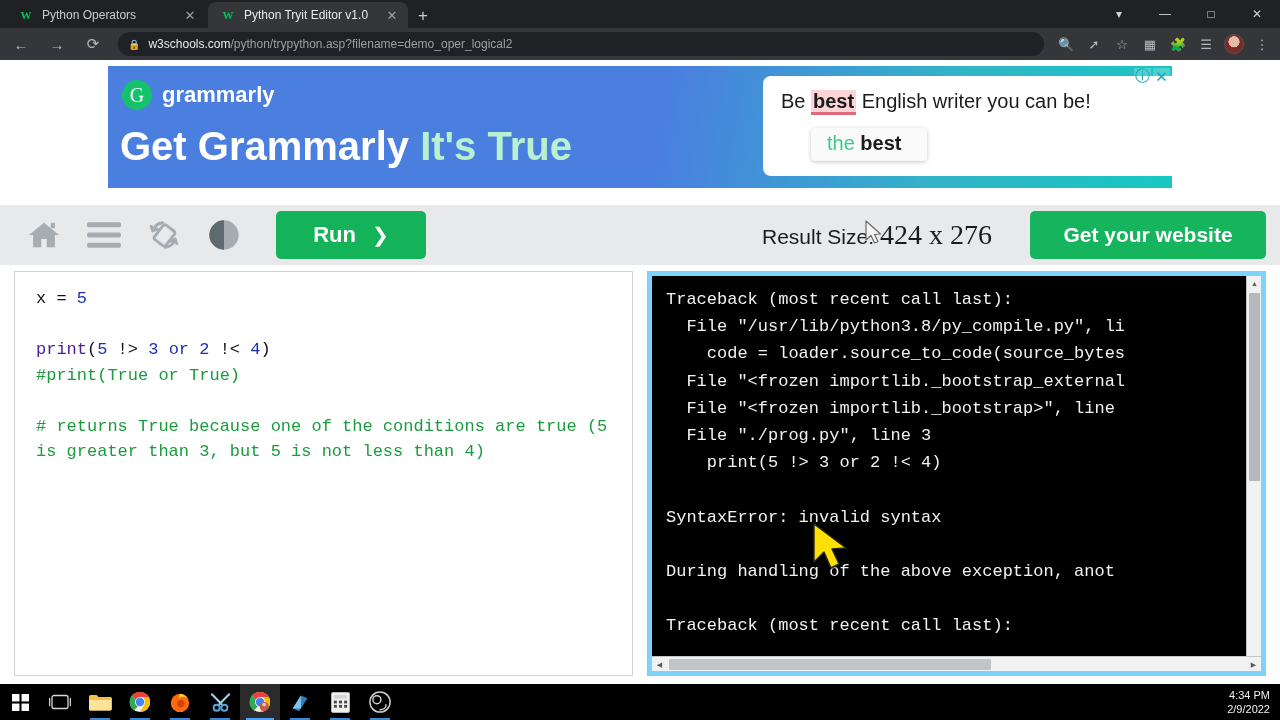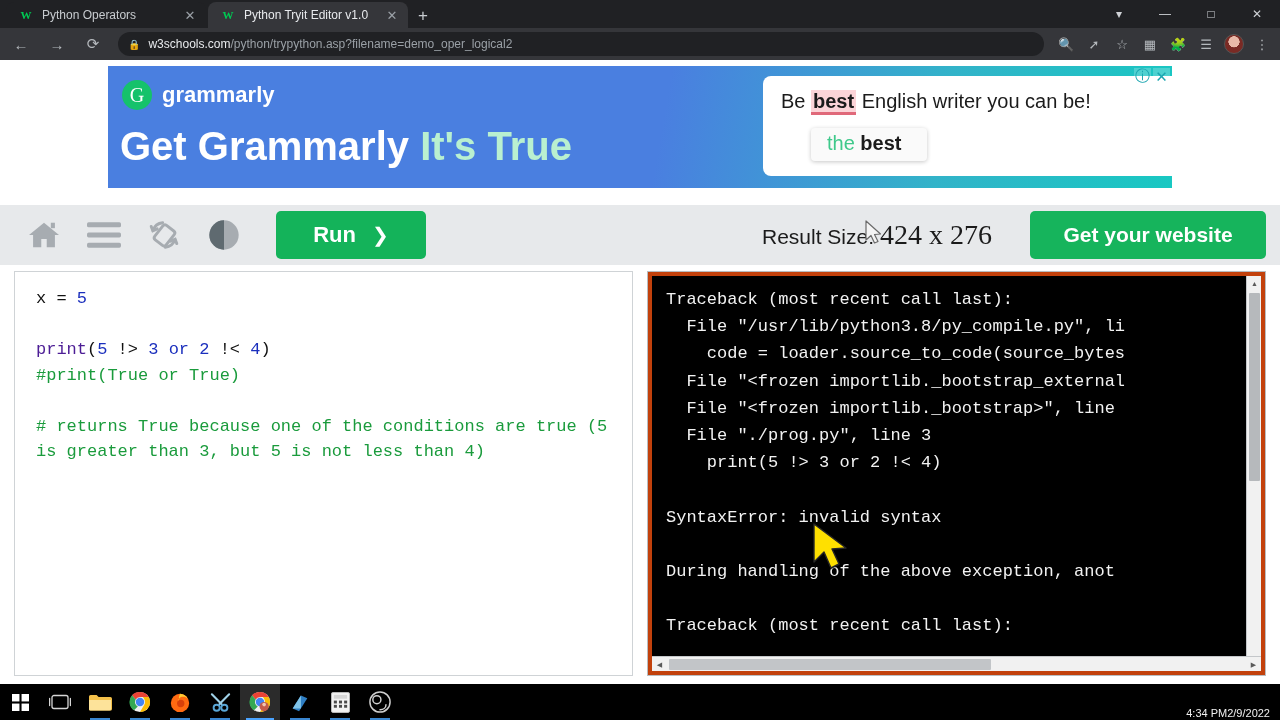--- a/index.html
+++ b/index.html
@@ -189,21 +189,21 @@
   }
   .k-fn  { color: #4c1d95; }
   .k-num { color: #1b2fbd; }
   .k-op  { color: #1b2fbd; }
   .k-com { color: #1a9b3c; }
 
   
   .term-outer {
     position: absolute; left: 647px; top: 211px;
     width: 619px; height: 405px;
-    background: #c2410c; border: 1px solid #b9bdc1;
+    background: #7dd3fc; border: 1px solid #b9bdc1;
     padding: 4px;
   }
   .term {
     position: relative; width: 100%; height: 100%;
     background: #000; overflow: hidden;
   }
   .term-text {
     position: absolute; left: 14px; top: 10px;
     font-family: "Liberation Mono", monospace;
     font-size: 17px; line-height: 27.2px;
@@ -262,21 +262,21 @@
   .tb-item.active::after {
     content: ""; position: absolute; left: 6px; bottom: 0;
     width: 28px; height: 2px; background: #4aa3ff;
   }
   .tb-item.open::after {
     content: ""; position: absolute; left: 10px; bottom: 0;
     width: 20px; height: 2px; background: #3a86d0;
   }
   .clock {
     position: absolute; right: 10px; top: 0; height: 36px;
-    display: flex; flex-direction: row; align-items: flex-end;
+    display: flex; flex-direction: column; align-items: flex-end;
     justify-content: center;
     color: #f0f0f0; font-size: 11px; line-height: 14px;
   }
 </style>
 </head>
 <body>
 
 <div id="root">
 
   <div class="tabstrip">

